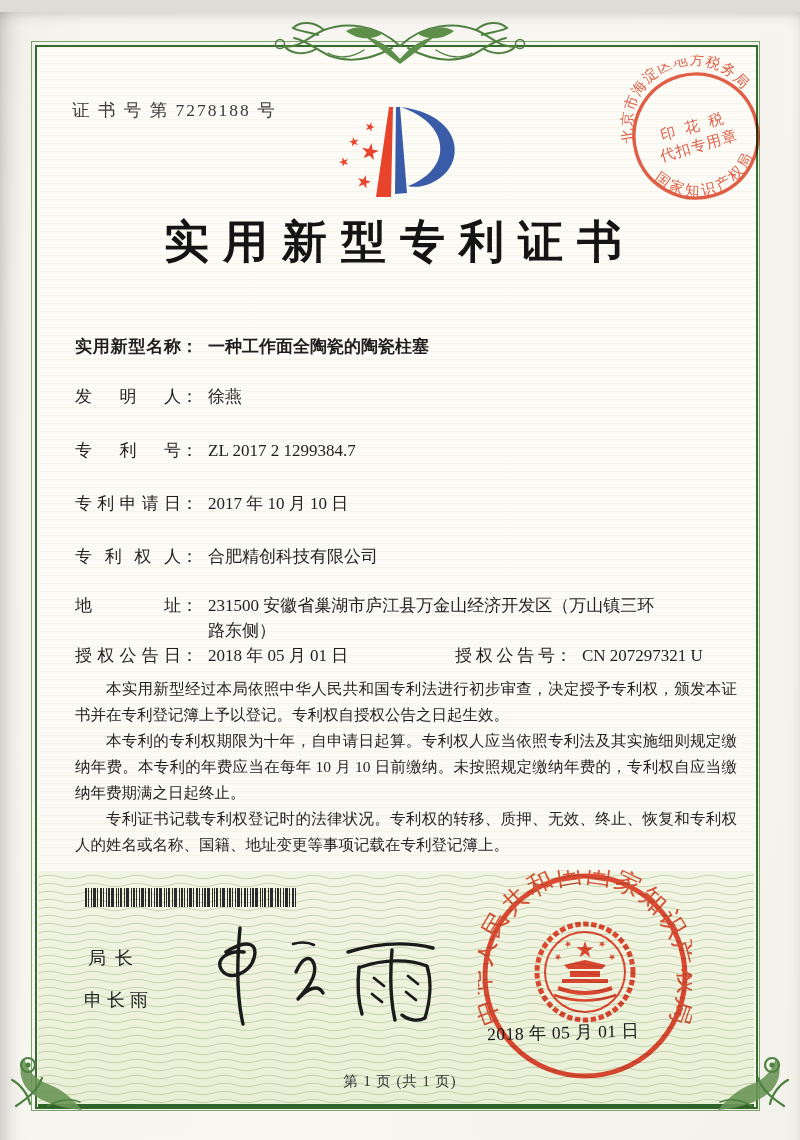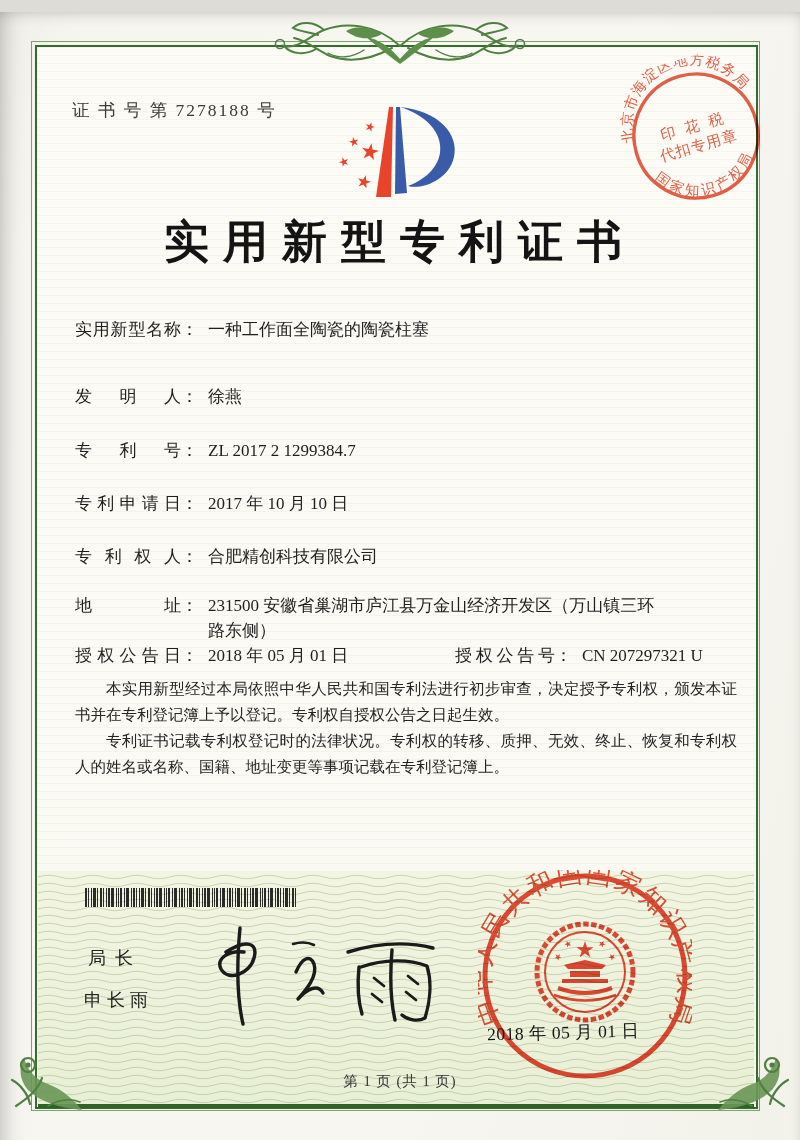--- a/index.html
+++ b/index.html
@@ -131,21 +131,21 @@
       <use href="#star" transform="translate(40,30) scale(5) rotate(18)"></use>
       <use href="#star" transform="translate(24,45) scale(5) rotate(-12)"></use>
       <use href="#star" transform="translate(40,55) scale(9) rotate(10)"></use>
       <use href="#star" transform="translate(14,65) scale(5) rotate(-20)"></use>
       <use href="#star" transform="translate(34,85) scale(7) rotate(15)"></use>
     </g>
   </svg>
 
   <div class="abs title">实用新型专利证书</div>
 
-  <div class="abs frow" style="top:305px;">
+  <div class="abs frow" style="top:322px;font-weight:bold;">
     <span class="flabel">实用新型名称</span>
       <span class="fcolon">：</span>
     <span class="fvalue">一种工作面全陶瓷的陶瓷柱塞</span>
   </div>
   <div class="abs frow" style="top:372px;">
     <span class="flabel">发明人</span>
       <span class="fcolon">：</span>
     <span class="fvalue">徐燕</span>
   </div>
   <div class="abs frow" style="top:426px;justify-content:space-between;">
@@ -174,20 +174,21 @@
     <span class="fvalue">2018 年 05 月 01 日</span>
   </div>
   <div class="abs frow" style="left:455px;top:631px;">
     <span class="flabel" style="width:100px;">授权公告号</span>
       <span class="fcolon">：</span>
     <span class="fvalue">CN 207297321 U</span>
   </div>
 
   <div class="abs paras">
     <p>本实用新型经过本局依照中华人民共和国专利法进行初步审查，决定授予专利权，颁发本证书并在专利登记簿上予以登记。专利权自授权公告之日起生效。</p>
+    <p>本专利的专利权期限为十年，自申请日起算。专利权人应当依照专利法及其实施细则规定缴纳年费。本专利的年费应当在每年 10 月 10 日前缴纳。未按照规定缴纳年费的，专利权自应当缴纳年费期满之日起终止。</p>
     <p>专利证书记载专利权登记时的法律状况。专利权的转移、质押、无效、终止、恢复和专利权人的姓名或名称、国籍、地址变更等事项记载在专利登记簿上。</p>
   </div>
 
   <svg class="abs" style="left:85px;top:876px;" id="barcode" width="216" height="19">
       <rect x="0" y="0" width="2" height="19" fill="#2a2a2a"></rect>
       <rect x="3" y="0" width="1" height="19" fill="#2a2a2a"></rect>
       <rect x="6" y="0" width="1" height="19" fill="#2a2a2a"></rect>
       <rect x="8" y="0" width="3" height="19" fill="#2a2a2a"></rect>
       <rect x="12" y="0" width="1" height="19" fill="#2a2a2a"></rect>
       <rect x="15" y="0" width="2" height="19" fill="#2a2a2a"></rect>

